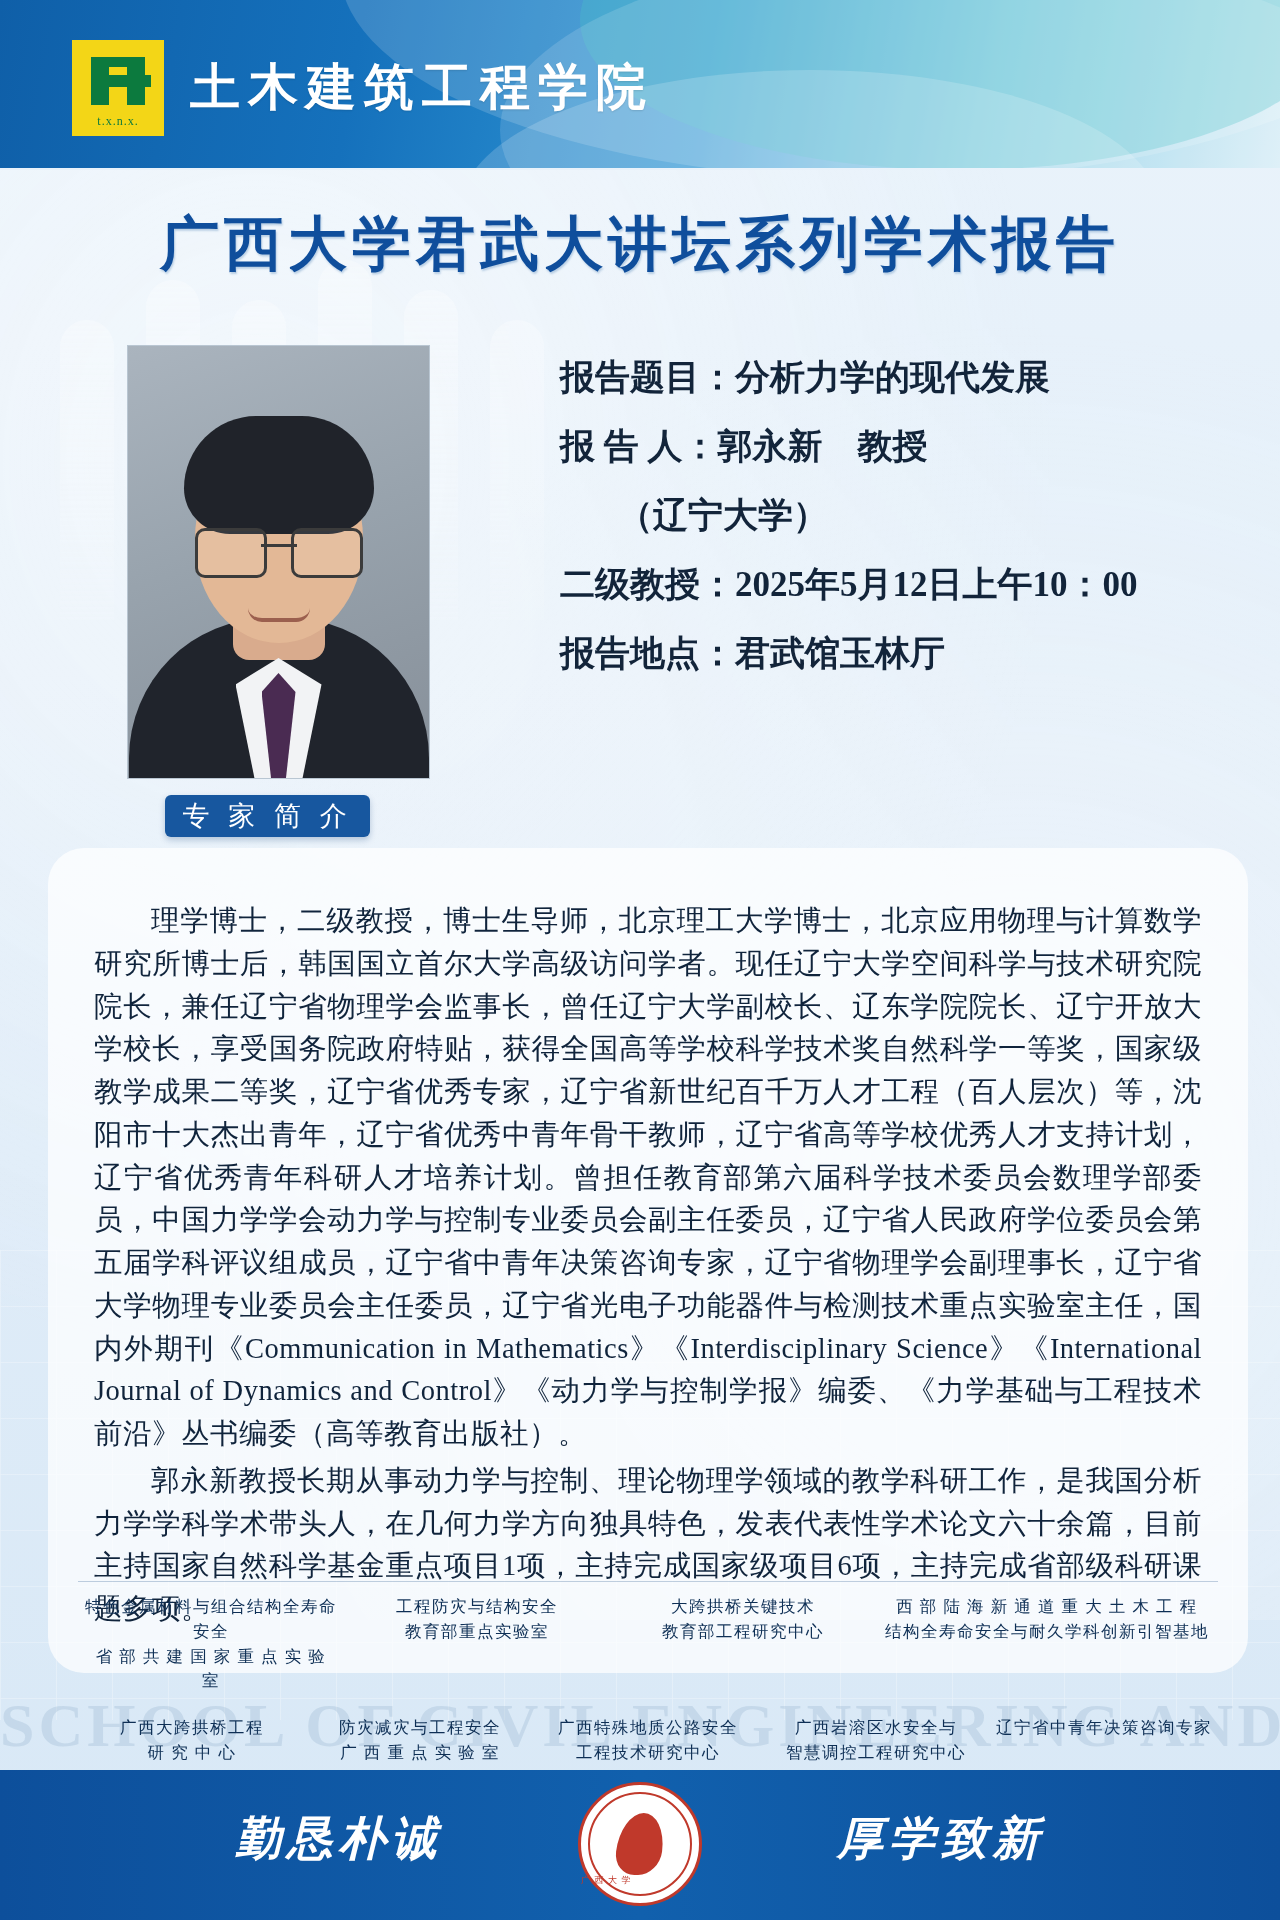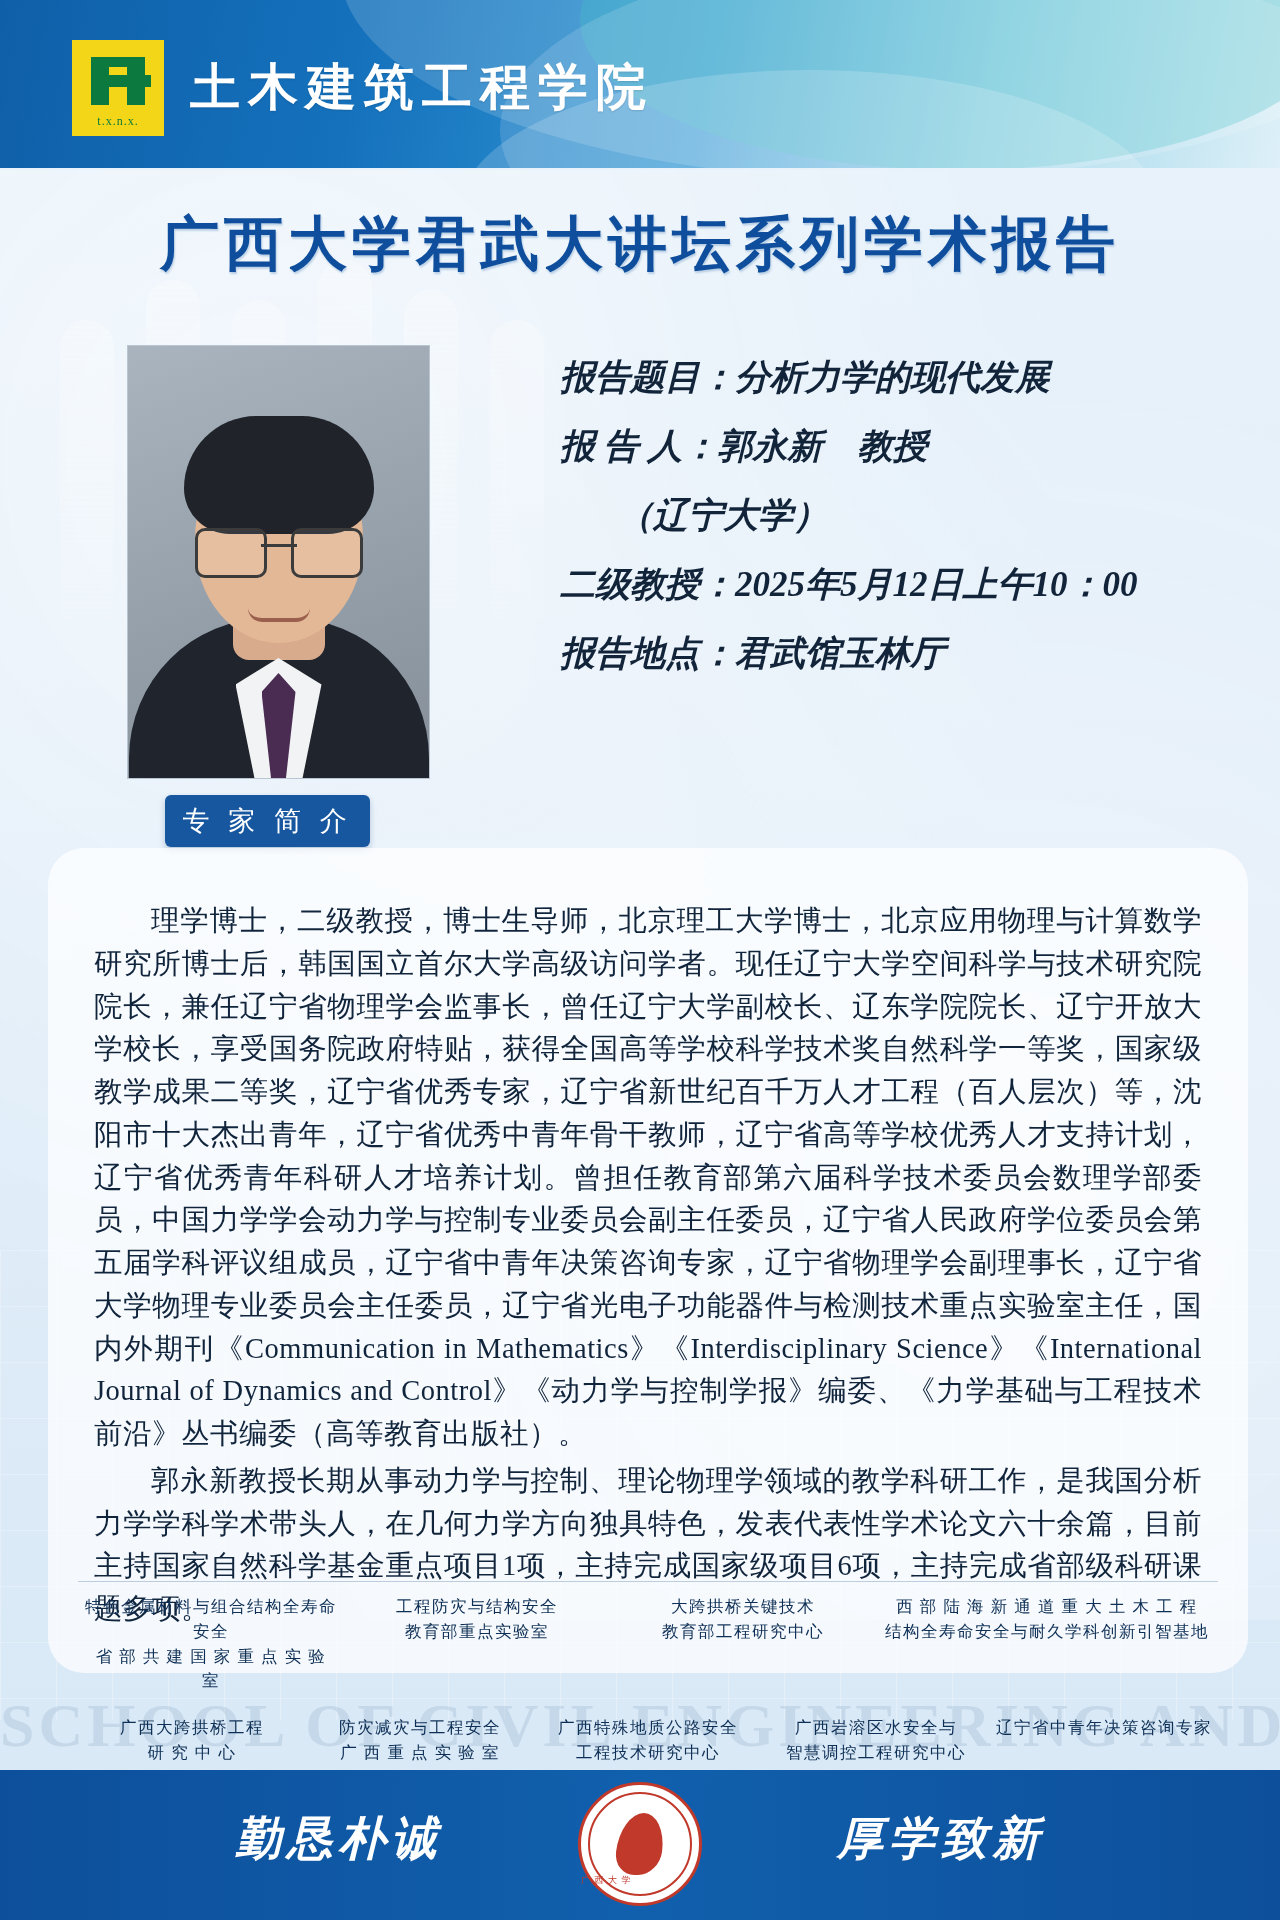--- a/index.html
+++ b/index.html
@@ -249,31 +249,30 @@
     width: 680px;
   }
   .info-row {
     font-size: 35px;
     color: #12243a;
     line-height: 1.0;
     margin-bottom: 34px;
     font-family: "Liberation Serif", serif;
     font-weight: bold;
     white-space: nowrap;
-    font-style: italic;
   }
   .info-row.sub {
     margin-left: 58px;
   }
 
   
   .bio-tag {
     position: absolute;
     left: 165px; top: 795px;
-    width: 205px; height: 52px;
+    width: 205px; height: 42px;
     background: #17579f;
     border-radius: 6px;
     color: #ffffff;
     font-size: 27px;
     letter-spacing: 6px;
     font-family: "Liberation Serif", serif;
     display: flex;
     align-items: center;
     justify-content: center;
     box-shadow: 0 3px 6px rgba(10,60,120,0.25);

